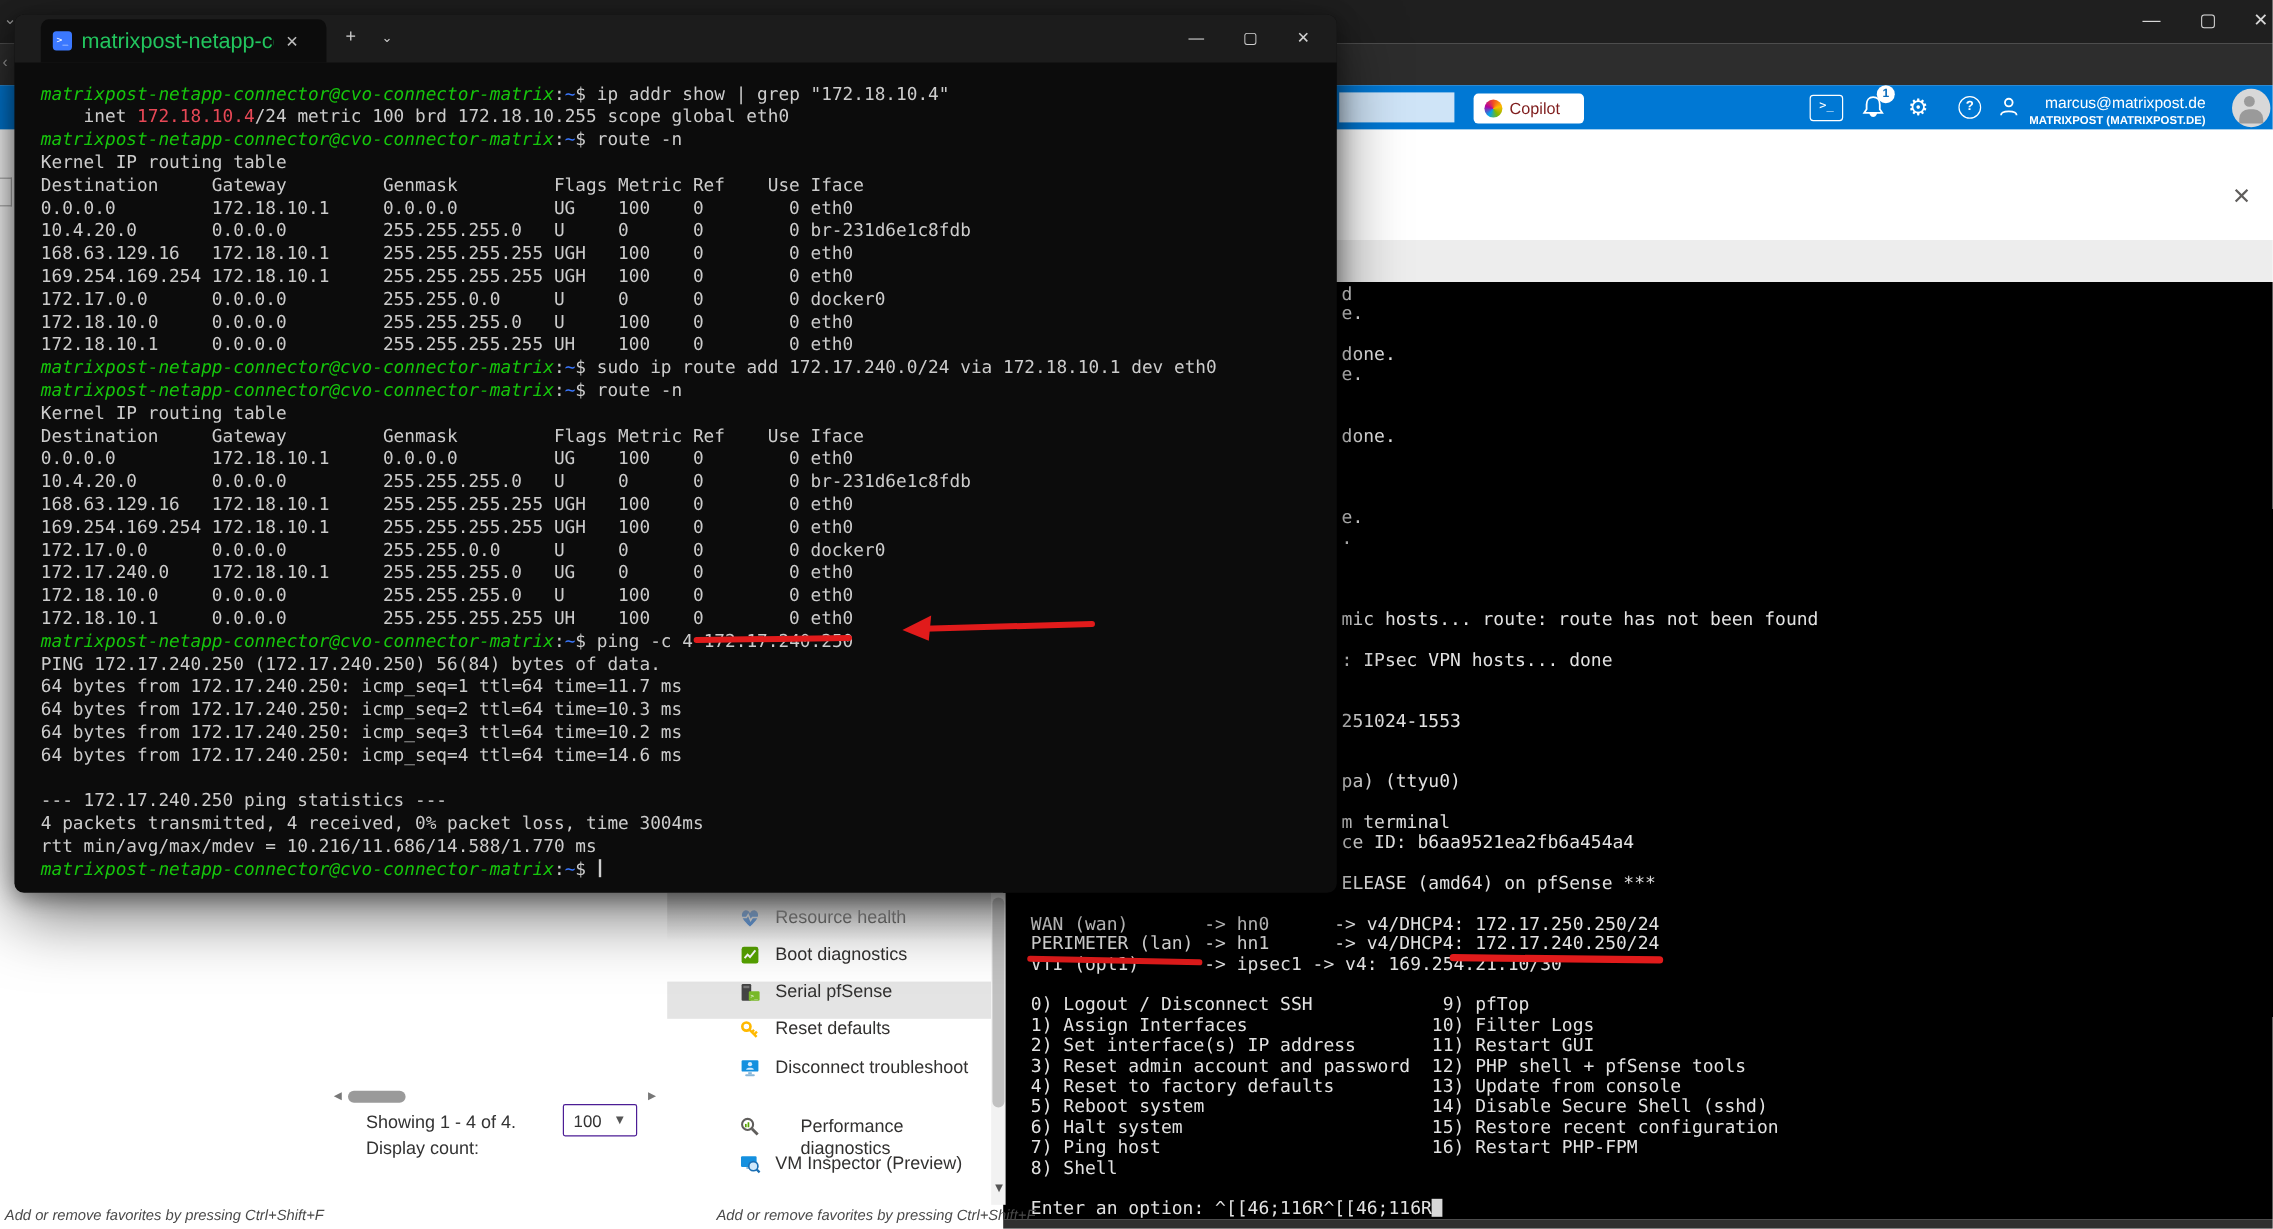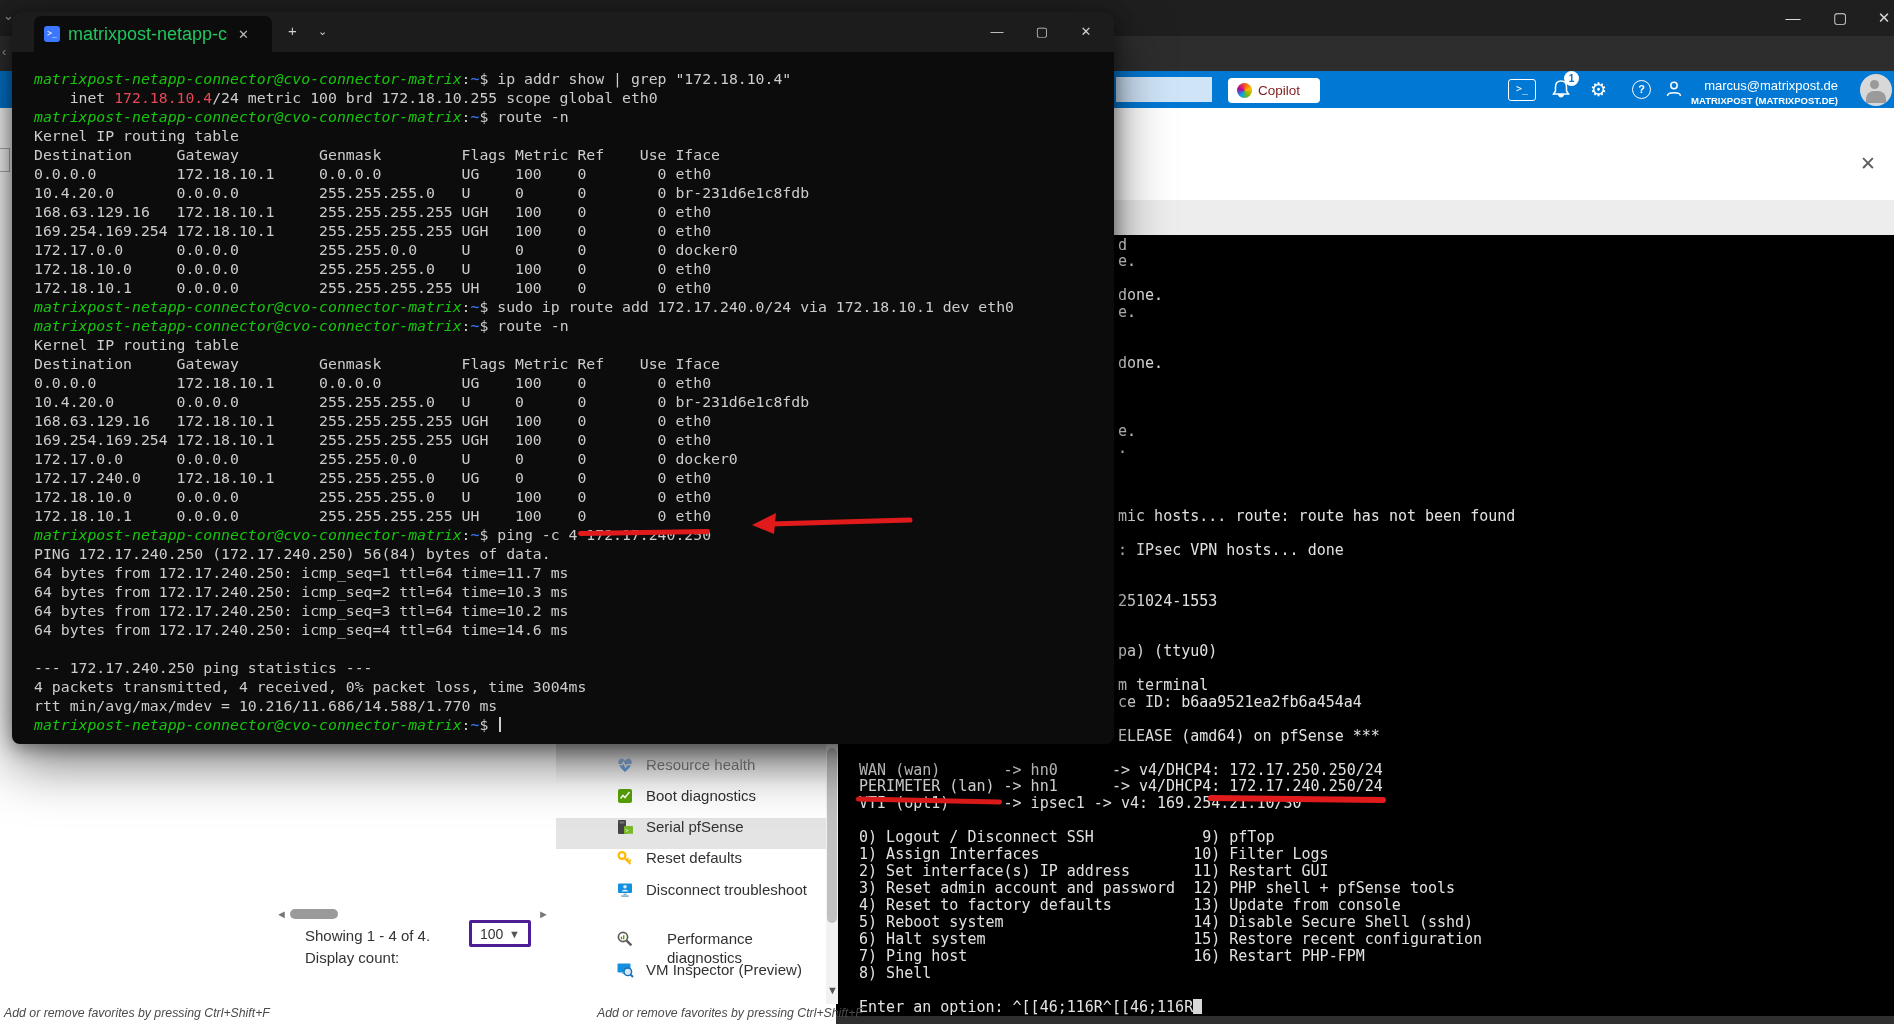--- a/index.html
+++ b/index.html
@@ -81,21 +81,21 @@
   .sb-ico{width:18px;height:18px;flex:0 0 18px;}
   #sb-scroll{left:826px;top:744px;width:12px;height:260px;background:#f2f2f2;}
   #sb-thumb{left:827px;top:748px;width:10px;height:175px;background:#c1c1c1;border-radius:5px;}
   #sb-arrow{left:827px;top:984px;width:10px;color:#555;font-size:11px;}
   .fav-hint{color:#4a4a4a;font-size:12.3px;font-style:italic;white-space:nowrap;}
   
   #hscroll-left{left:276px;top:908px;color:#777;font-size:11px;}
   #hscroll-thumb{left:290px;top:909px;width:48px;height:10px;background:#9a9a9a;border-radius:5px;}
   #hscroll-right{left:538px;top:908px;color:#777;font-size:11px;}
   #pager-text{left:305px;top:925px;width:168px;color:#333;font-size:15px;line-height:22px;}
-  #pagesize-dd{left:469px;top:920px;width:62px;height:27px;border:3px solid #4c1d95;border-radius:2px;
+  #pagesize-dd{left:469px;top:920px;width:62px;height:27px;border:1px solid #4c1d95;border-radius:2px;
     box-sizing:border-box;display:flex;align-items:center;justify-content:space-between;
     padding:0 8px;color:#333;font-size:14px;background:#fff;}
   #pagesize-chevron{color:#555;font-size:11px;}
   
   #edge-box{left:0;top:148px;width:9px;height:22px;background:#fff;border:1px solid #b0b0b0;border-left:none;}
   .edge-chev{color:#9a9a9a;font-size:13px;}
 </style>
 </head>
 <body>
 

